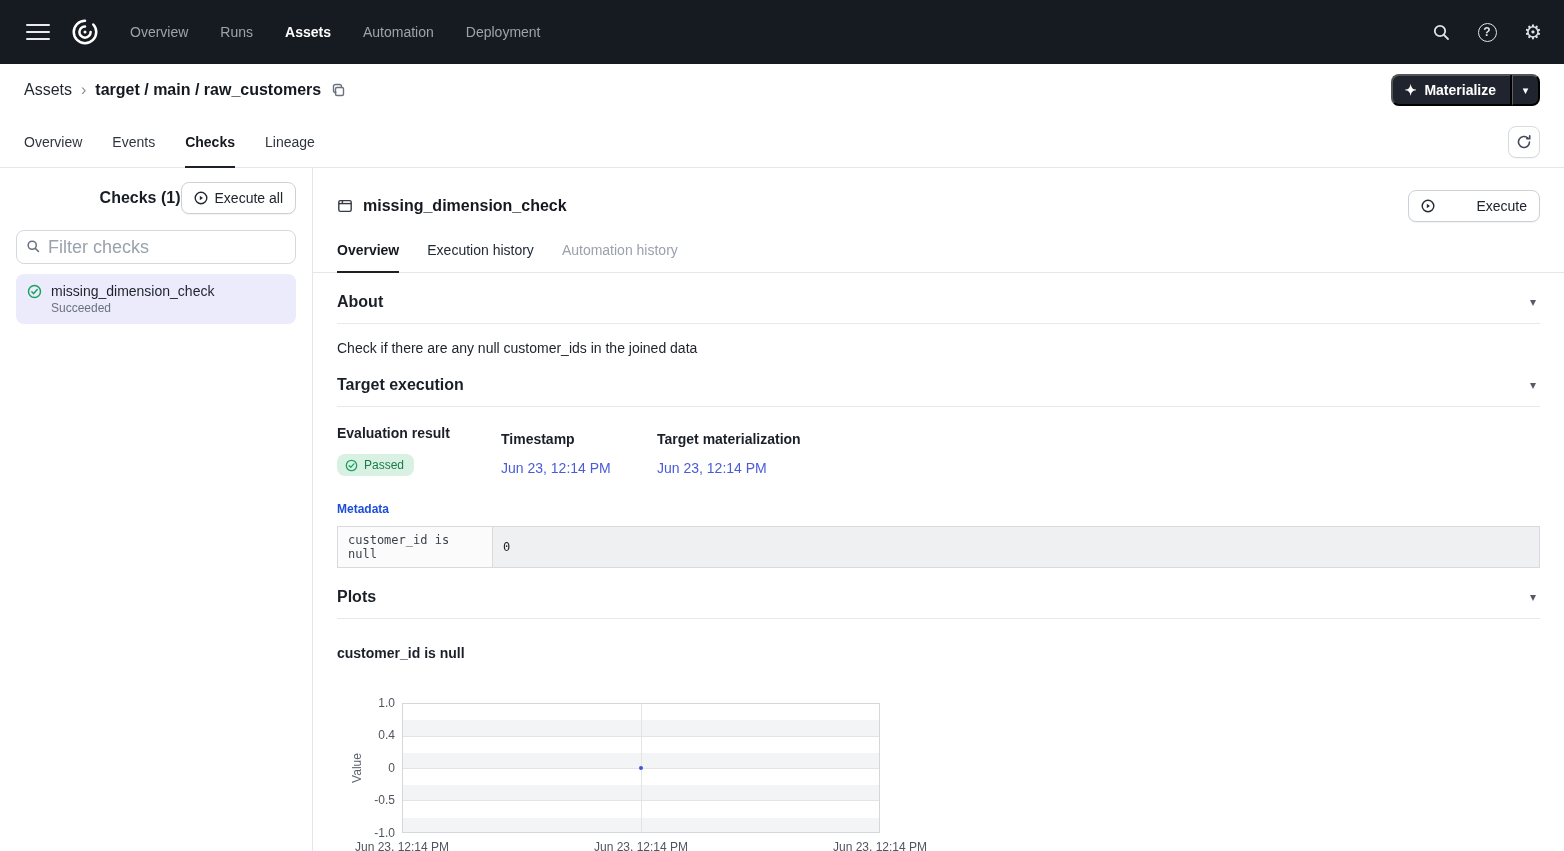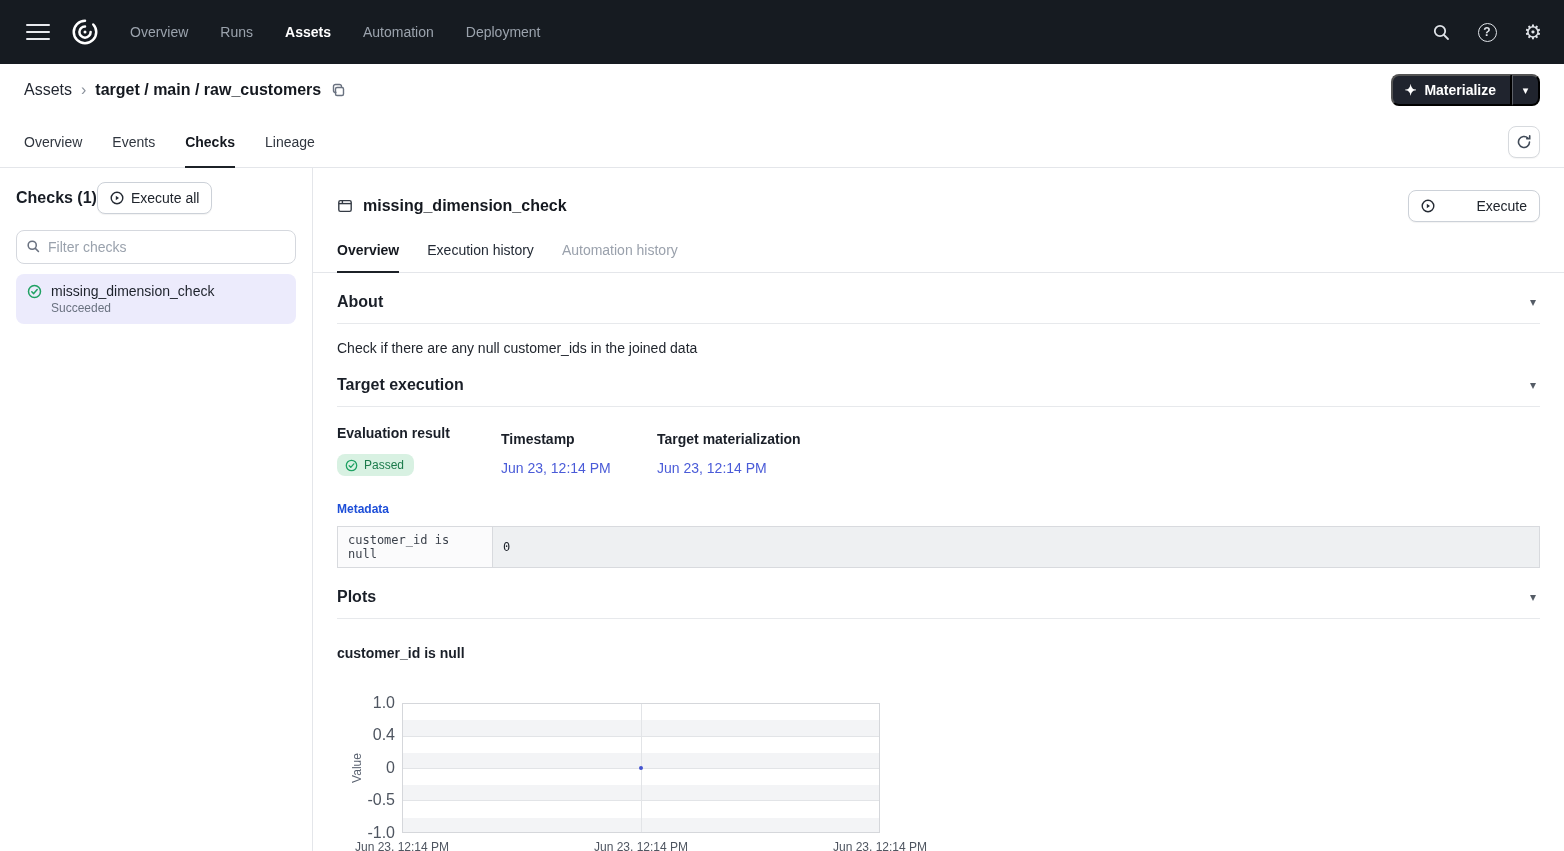--- a/index.html
+++ b/index.html
@@ -35,28 +35,28 @@
   
   .tabs-row { height:52px; border-bottom:1px solid #e4e6ea; display:flex; align-items:flex-end; padding:0 24px; gap:30px; position:relative;}
   .ptab { font-size:14px; color:#30363f; font-weight:500; padding-bottom:16px; border-bottom:2px solid transparent; margin-bottom:-1px; cursor:pointer;}
   .ptab.active { color:#14181f; font-weight:700; border-bottom-color:#1c2127;}
   .refresh-btn { position:absolute; right:24px; top:10px; width:32px; height:32px; border:1px solid #d7dade; border-radius:8px;
     display:flex; align-items:center; justify-content:center; color:#414b58; background:#fff; cursor:pointer; box-shadow:0 1px 1px rgba(0,0,0,.04);}
 
   
   .content { display:flex; height:683px; }
   aside { width:313px; flex:none; border-right:1px solid #e4e6ea; }
-  .aside-head { display:flex; align-items:center; justify-content:flex-start; padding:14px 16px 10px; }
+  .aside-head { display:flex; align-items:center; justify-content:flex-end; padding:14px 16px 10px; }
   .aside-title { font-size:16px; font-weight:700; color:#181d25;}
   .btn { display:inline-flex; align-items:center; gap:7px; height:32px; padding:0 12px; background:#fff;
     border:1px solid #ccd1d8; border-radius:8px; font-size:14px; font-weight:500; color:#20252d;
     cursor:pointer; box-shadow:0 1px 1px rgba(0,0,0,.05); white-space:nowrap;}
   .filter-wrap { margin:6px 16px 10px; position:relative; }
   .filter-wrap input { width:100%; height:34px; border:1px solid #d5d8de; border-radius:8px; padding:0 10px 0 31px;
-    font-size:14px; color:#1f242c; outline:none; font-family:"Liberation Sans", sans-serif;}
+    font-size:18px; color:#1f242c; outline:none; font-family:"Liberation Sans", sans-serif;}
   .filter-wrap input::placeholder { color:#9aa2ad; }
   .filter-search-icon { position:absolute; left:10px; top:9px; color:#6a7280;}
   .check-item { margin:8px 16px; background:#ECEBFC; border-radius:8px; padding:9px 11px; display:grid;
     grid-template-columns:24px 1fr; row-gap:2px; cursor:pointer;}
   .check-item .ci-icon { grid-row:1; color:#1fa163; padding-top:1px;}
   .check-item .ci-name { font-size:14px; color:#1d222b; }
   .check-item .ci-status { grid-column:2; font-size:12px; color:#6a7280; }
 
   main { flex:1; min-width:0; }
   .main-head { display:flex; align-items:center; padding:22px 24px 0; }
@@ -90,21 +90,21 @@
   .meta-table td { border:1px solid #d8dade; padding:6px 10px; }
   .meta-key { width:155px; background:#fbfbfc; color:#3c424c; }
   .meta-val { background:#eef0f2; color:#20252d; }
 
   .plot-title { margin:26px 24px 0; font-size:14px; font-weight:700; color:#1a1f28;}
 
   
   .chart { position:relative; margin:34px 0 0 24px; width:620px; height:200px; }
   .chart .ylabel { position:absolute; left:2px; top:66px; transform:rotate(-90deg); transform-origin:center;
     font-size:12px; color:#5a6270; width:36px; text-align:center;}
-  .yt { position:absolute; left:18px; width:40px; text-align:right; font-size:16px; color:#4e5560; line-height:16px;}
+  .yt { position:absolute; left:18px; width:40px; text-align:right; font-size:12px; color:#4e5560; line-height:16px;}
   .yt0{top:0px;} .yt1{top:32px;} .yt2{top:65px;} .yt3{top:97px;} .yt4{top:130px;}
   .plot { position:absolute; left:65px; top:8px; width:478px; height:130px; border:1px solid #d5d7db;
     background:repeating-linear-gradient(to bottom, #ffffff 0 16.25px, #f3f4f6 16.25px 32.5px);}
   .hline { position:absolute; left:0; width:100%; height:1px; background:#e2e4e7; }
   .h25{top:25%;} .h50{top:50%;} .h75{top:75%;}
   .vline { position:absolute; top:0; height:100%; width:1px; background:#e2e4e7; left:50%; }
   .pt { position:absolute; left:50%; top:50%; width:3px; height:3px; border:2px solid #4353cf; background:#fff;
     border-radius:50%; transform:translate(-50%,-50%);}
   .xt { position:absolute; top:145px; font-size:12px; color:#4e5560; white-space:nowrap; transform:translateX(-50%);}
   .xt0{left:65px;} .xt1{left:304px;} .xt2{left:543px;}

